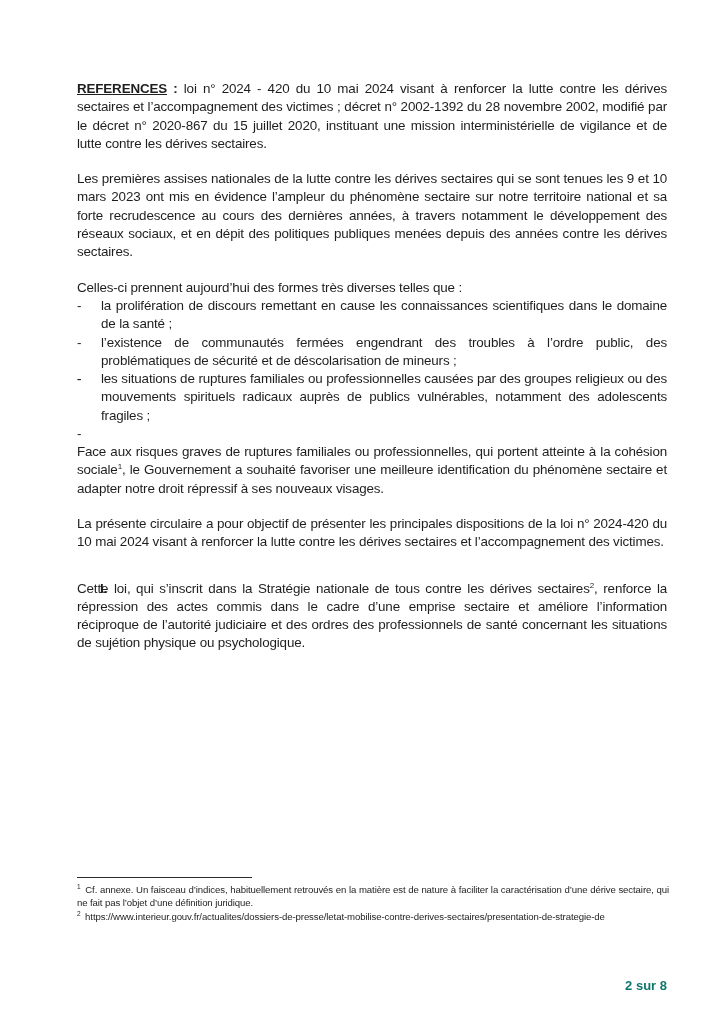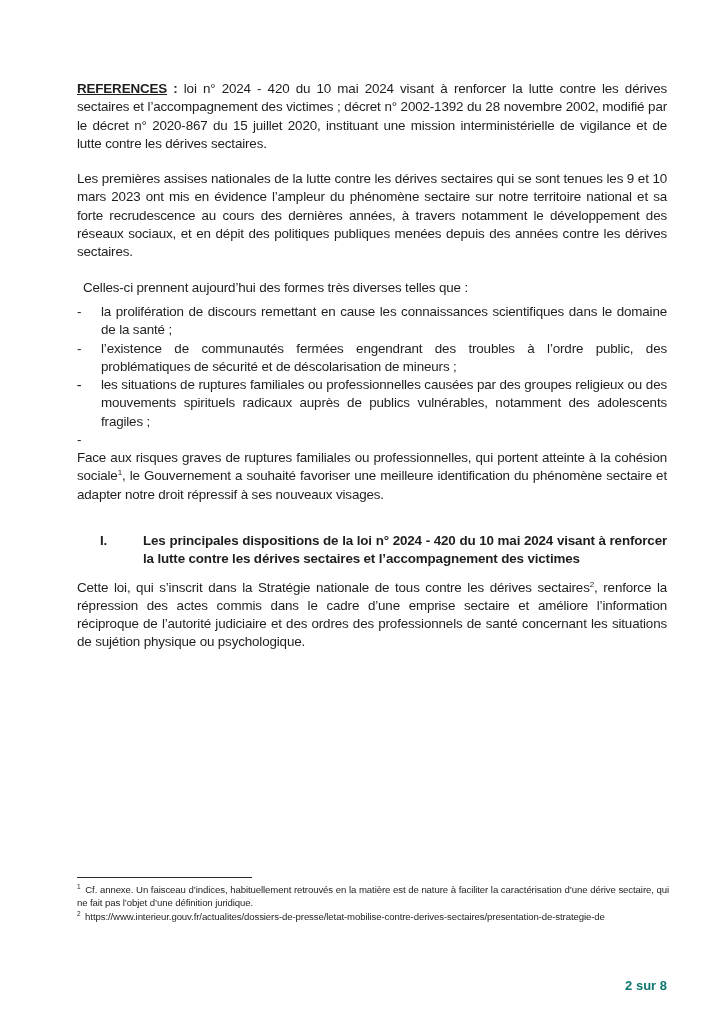--- a/index.html
+++ b/index.html
@@ -43,21 +43,21 @@
       position: relative;
       padding-left: 24px;
       text-align: justify;
       margin: 0;
     }
     ul.bullets li .dash {
       position: absolute;
       left: 0;
       top: 0;
     }
-    .intro-line { margin: 6px; }
+    .intro-line { margin: 0; }
     sup {
       font-size: 8px;
       line-height: 0;
       vertical-align: 5px;
     }
     .section-heading {
       position: relative;
       margin: 28px 0 10px 0;
       padding-left: 66px;
       font-weight: bold;
@@ -120,25 +120,25 @@
     <li><span class="dash">-</span><span>l’existence de communautés fermées engendrant des troubles à l’ordre public, des problématiques de sécurité et de déscolarisation de mineurs ;</span></li>
     <li><span class="dash">-</span></li>
     <li><span class="dash">-</span><span>les situations de ruptures familiales ou professionnelles causées par des groupes religieux ou des mouvements spirituels radicaux auprès de publics vulnérables, notamment des adolescents fragiles ;</span></li>
     <li><span class="dash">-</span></li>
   </ul>
 
   <p class="para">
     <span>Face aux risques graves de ruptures familiales ou professionnelles, qui portent atteinte à la cohésion sociale</span><sup>1</sup><span>, le Gouvernement a souhaité favoriser une meilleure identification du phénomène sectaire et adapter notre droit répressif à ses nouveaux visages.</span>
   </p>
 
+  <p class="para">La présente circulaire a pour objectif de présenter les principales dispositions de la loi n° 2024-420 du 10 mai 2024 visant à renforcer la lutte contre les dérives sectaires et l’accompagnement des victimes.</p>
 
 
   <div class="section-heading">
     <span class="num">I.</span>
-    <span>Les principales dispositions de la loi n° 2024 - 420 du 10 mai 2024 visant à renforcer la lutte contre les dérives sectaires et l’accompagnement des victimes</span>
   </div>
 
   <p class="para">
     <span>Cette loi, qui s’inscrit dans la Stratégie nationale de tous contre les dérives sectaires</span><sup>2</sup><span>, renforce la répression des actes commis dans le cadre d’une emprise sectaire et améliore l’information réciproque de l’autorité judiciaire et des ordres des professionnels de santé concernant les situations de sujétion physique ou psychologique.</span>
   </p>
 
 </div>
 
 <div class="footnotes">
   <div class="footnote-rule"></div>

